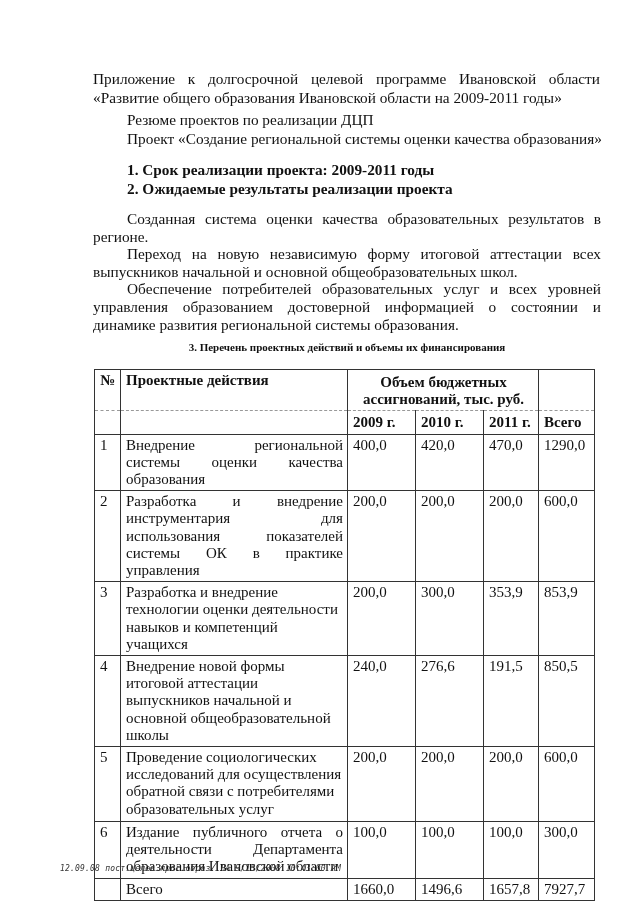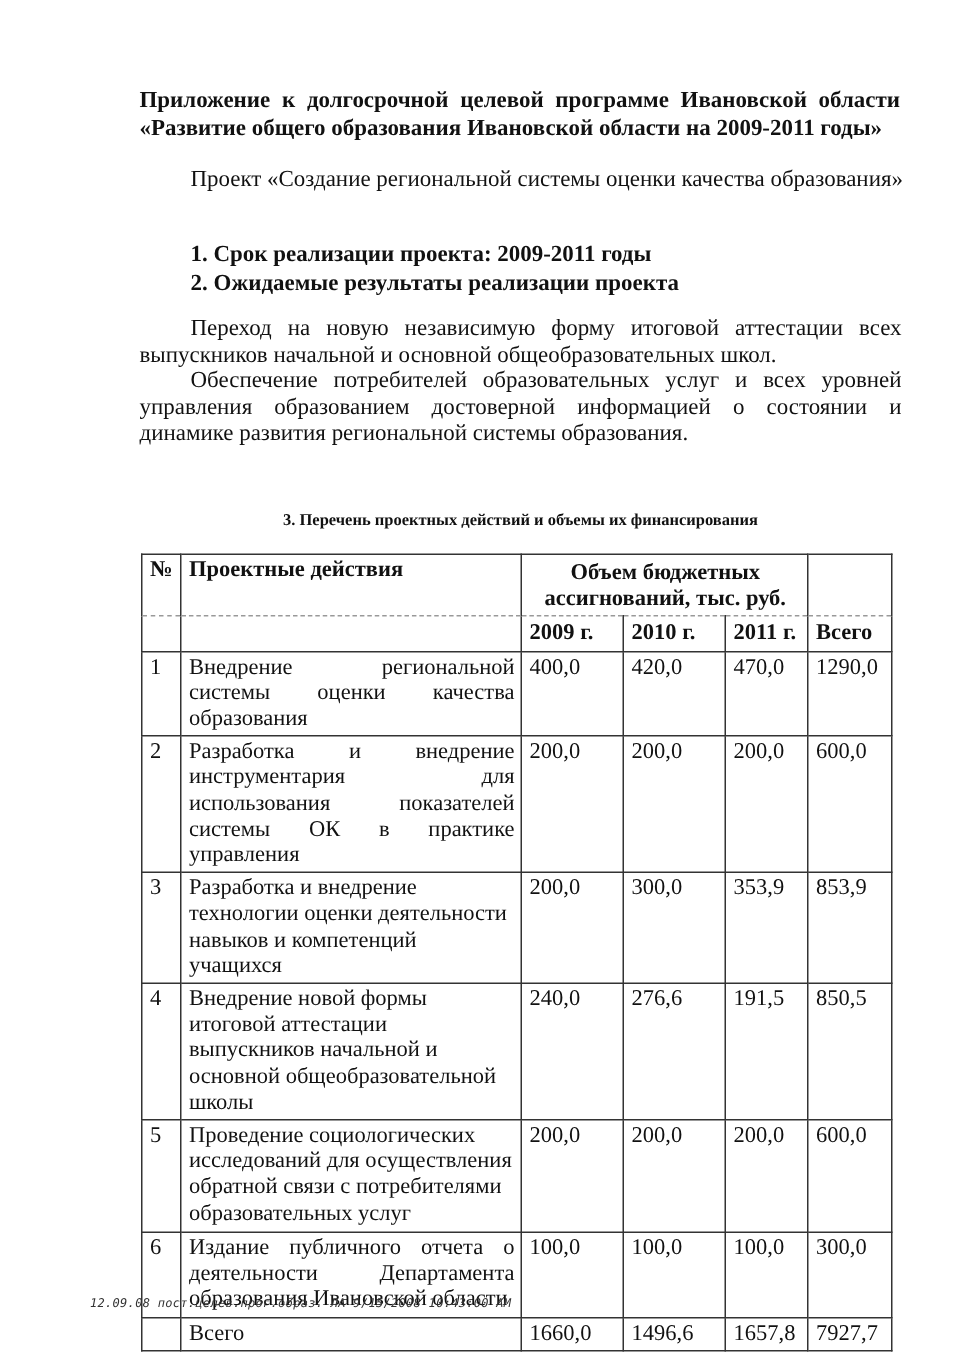--- a/index.html
+++ b/index.html
@@ -3,22 +3,22 @@
   <meta charset="utf-8">
   <style>
     html, body { margin: 0; padding: 0; background: #ffffff; }
     body {
       width: 640px; height: 905px; position: relative; overflow: hidden;
       font-family: "Liberation Serif", "DejaVu Serif", serif;
       color: #111111;
     }
     .page { position: absolute; left: 0; top: 0; width: 640px; height: 905px; }
     .heading {
-      position: absolute; left: 93px; top: 57px; width: 507px;
-      font-weight: bold; font-size: 15.3px; line-height: 19px;
+      position: absolute; left: 93px; top: 69px; width: 507px;
+      font-weight: normal; font-size: 15.3px; line-height: 19px;
       text-align: justify; text-align-last: left;
     }
     .heading .l1 { display: block; text-align: justify; text-align-last: justify; }
     .summary {
       position: absolute; left: 127px; top: 110px; width: 480px;
       font-size: 15.3px; line-height: 19px;
     }
     .sections {
       position: absolute; left: 127px; top: 160px; width: 480px;
       font-weight: bold; font-size: 15.3px; line-height: 19px;
@@ -60,29 +60,31 @@
 <body>
 
 <div class="page">
 
   <div class="heading">
     <span class="l1">Приложение к долгосрочной целевой программе Ивановской области</span>
     <span>«Развитие общего образования Ивановской области на 2009-2011 годы»</span>
   </div>
 
   <div class="summary">
+    <div>Резюме проектов по реализации ДЦП</div>
     <div>Проект «Создание региональной системы оценки качества образования»</div>
   </div>
 
   <div class="sections">
     <div>1. Срок реализации проекта: 2009-2011 годы</div>
     <div>2. Ожидаемые результаты реализации проекта</div>
   </div>
 
   <div class="results">
+    <p>Созданная система  оценки качества образовательных результатов в регионе.</p>
     <p>Переход на новую независимую форму итоговой аттестации всех выпускников начальной и основной общеобразовательных школ.</p>
     <p>Обеспечение потребителей образовательных услуг и всех уровней управления образованием достоверной информацией о состоянии и динамике развития региональной системы образования.</p>
   </div>
 
   <div class="section3">3. Перечень проектных действий и объемы их финансирования</div>
 
   <table class="fin">
     <colgroup>
       <col style="width:26px">
       <col style="width:227px">

